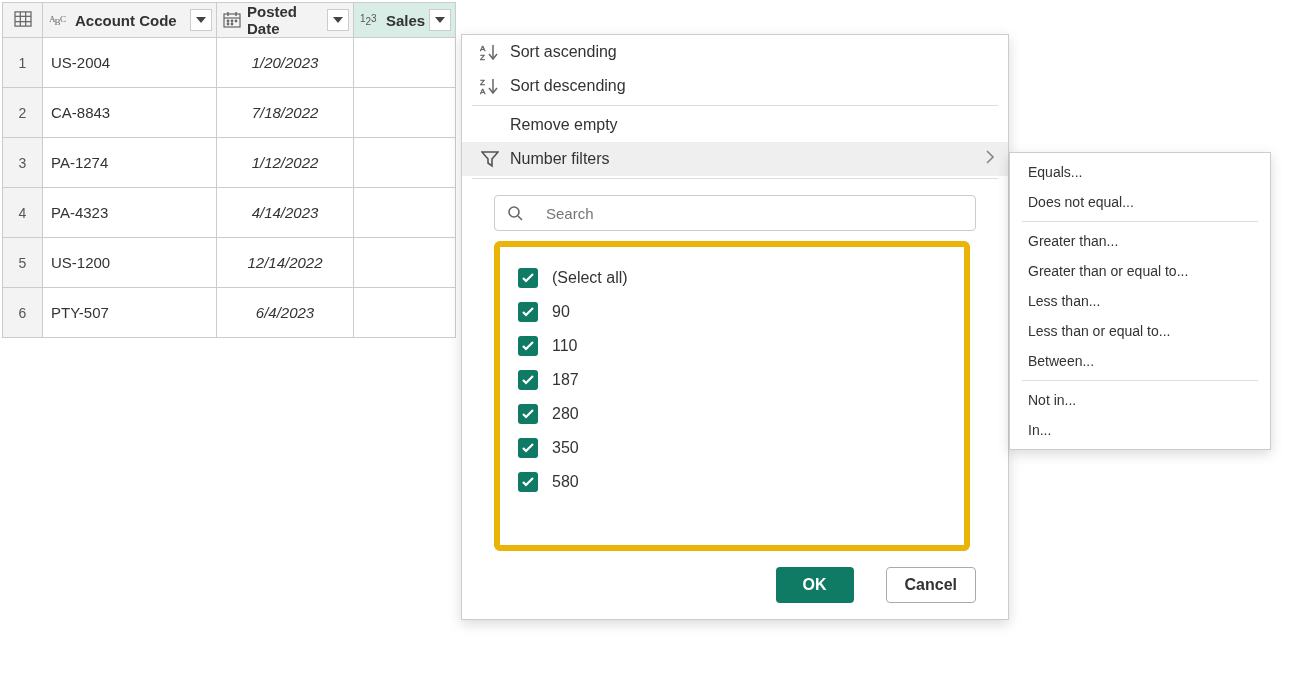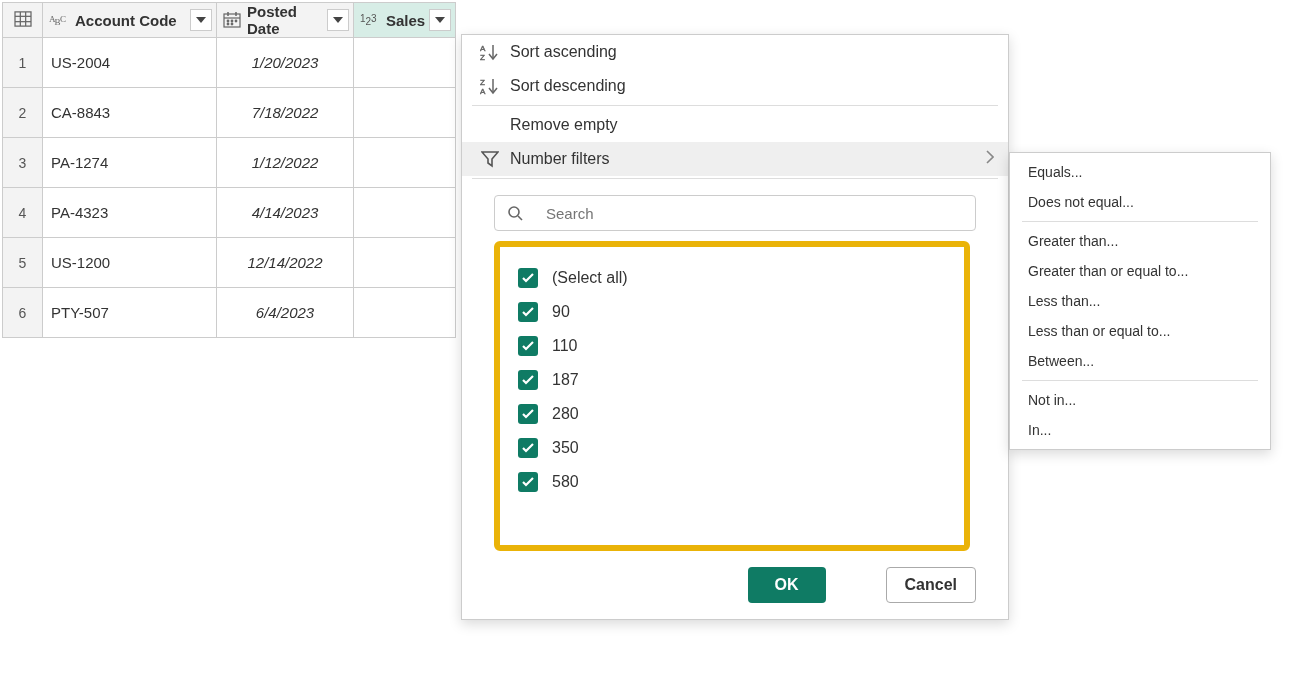--- a/index.html
+++ b/index.html
@@ -201,21 +201,20 @@
     }
     .btn-primary {
       background: #0f7b64;
       color: #fff;
       border: none;
     }
     .btn-secondary {
       background: #fff;
       color: #333;
       border: 1px solid #aaa;
-      margin-left: 28px;
     }
     
     
     .submenu {
       position: absolute;
       top: 152px;
       left: 1009px;
       width: 262px;
       background: #fff;
       border: 1px solid #ccc;

